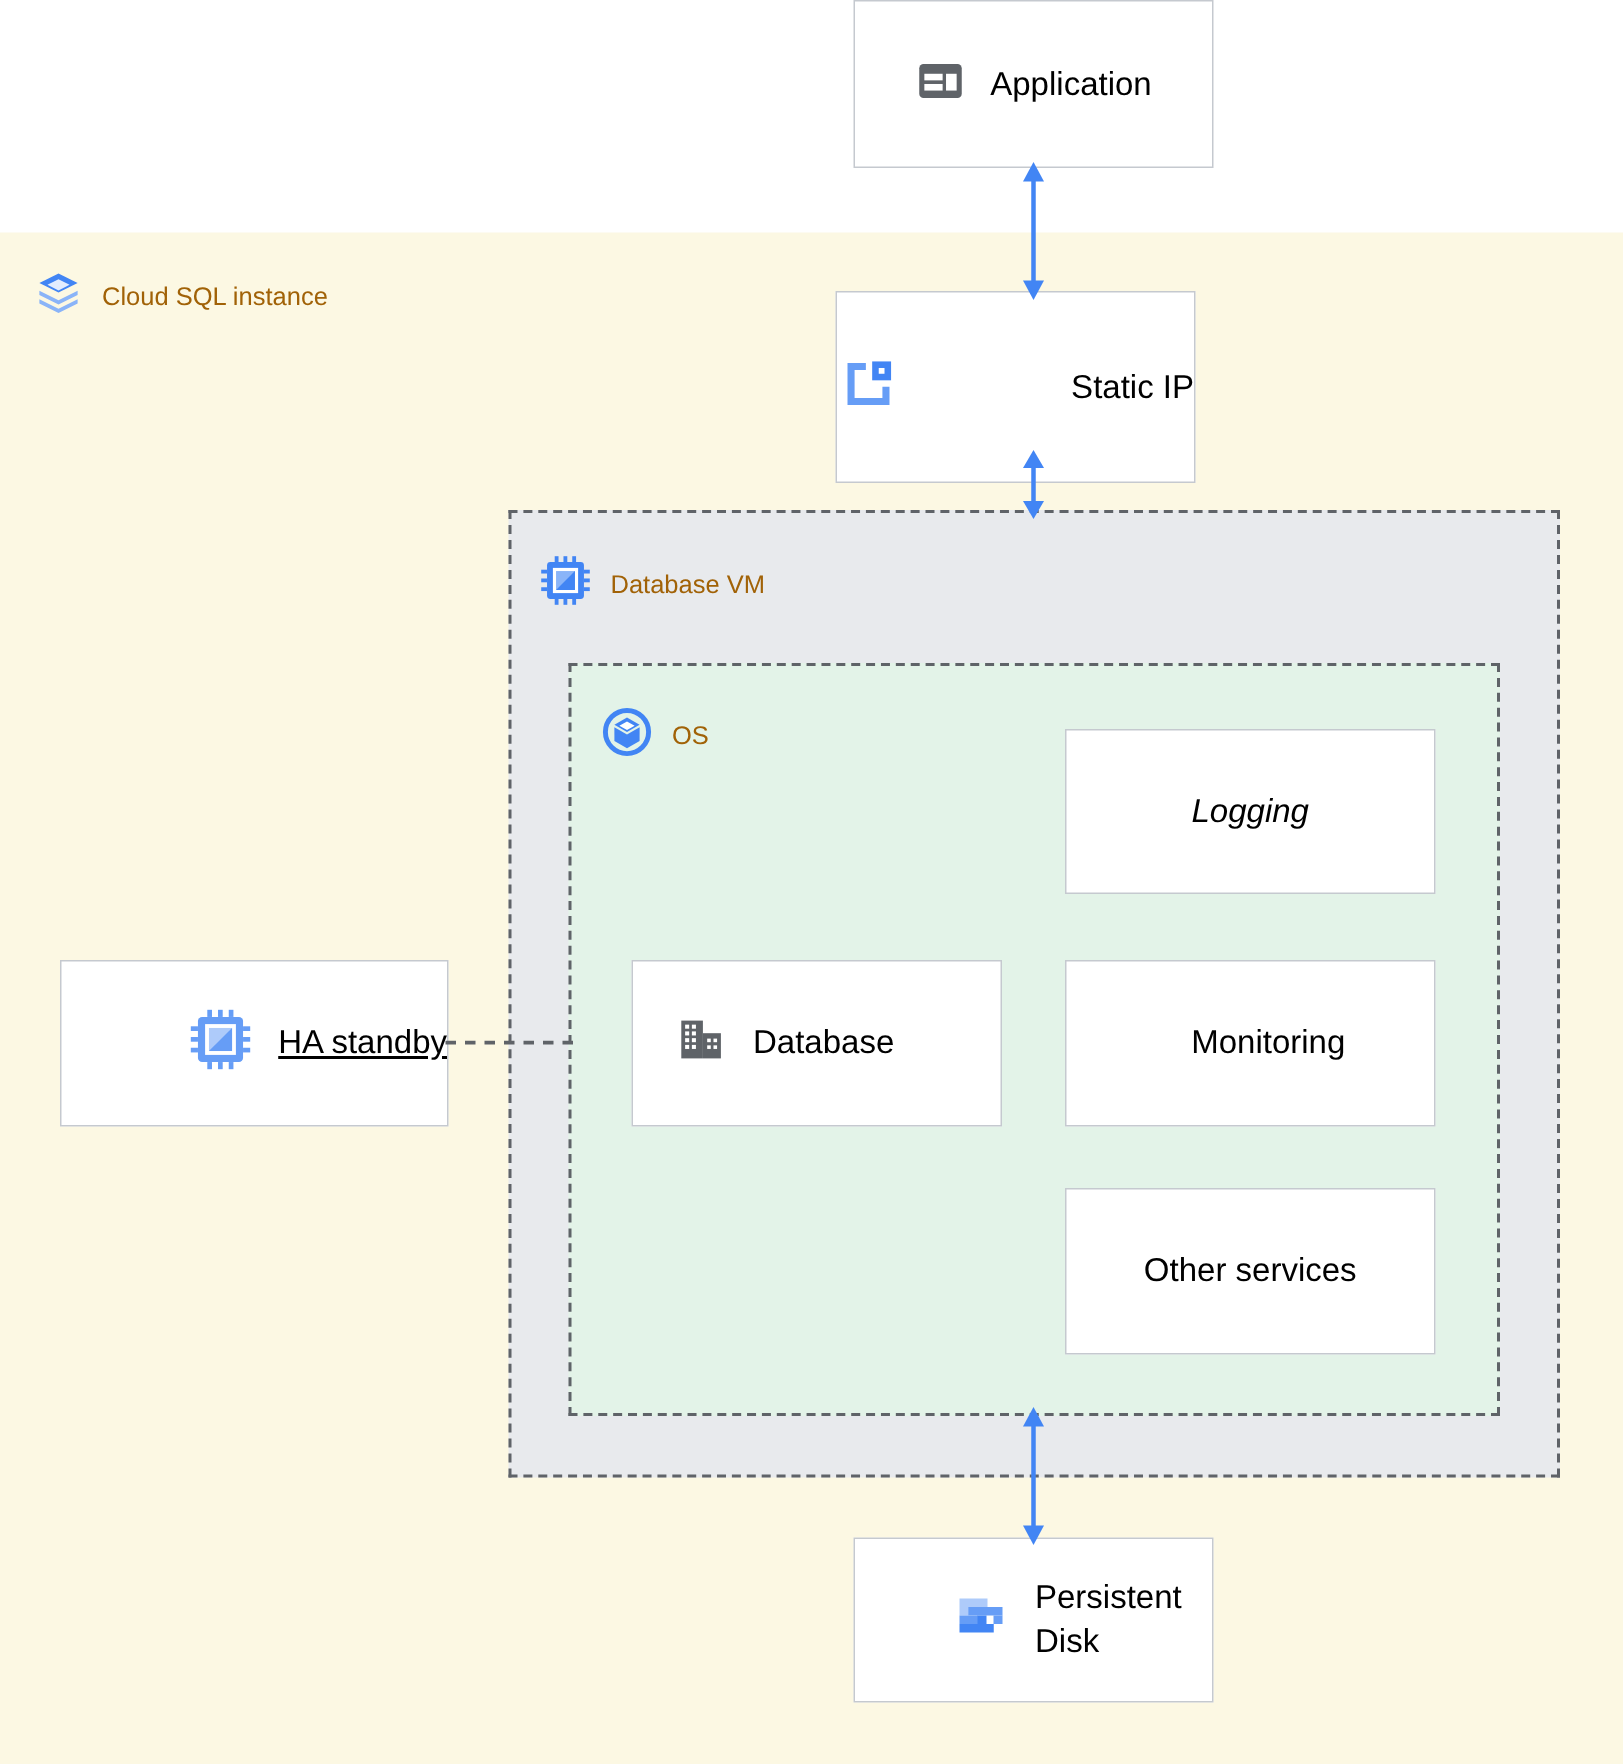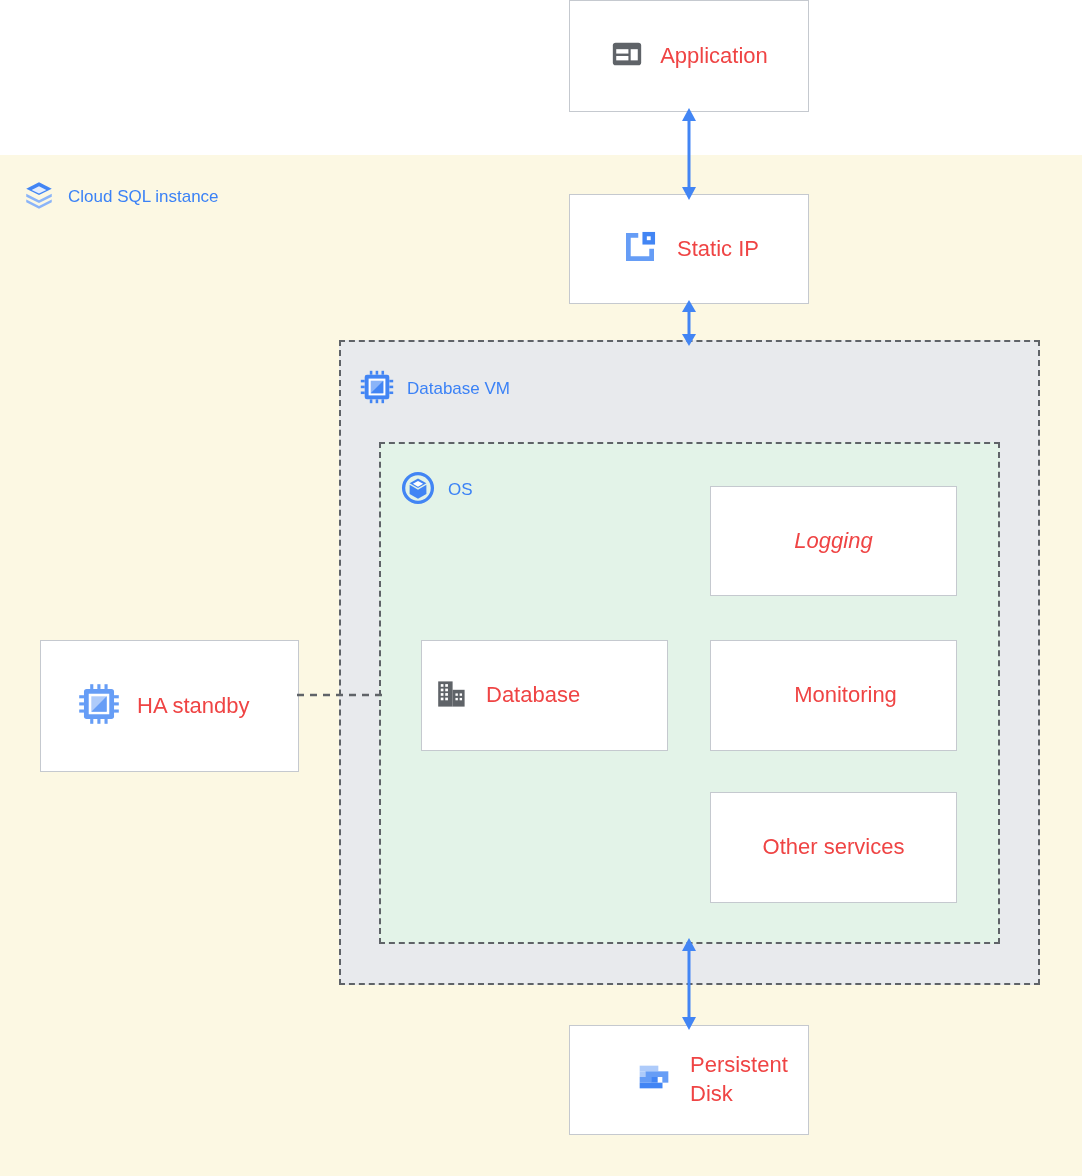--- a/index.html
+++ b/index.html
@@ -28,21 +28,21 @@
     background: #fcf8e3;
   }
   .region-label {
     position: absolute;
     display: flex;
     align-items: center;
     gap: 12px;
   }
   .region-label .region-text {
     font-size: 17px;
-    color: #3b82f6;
+    color: #a16207;
     white-space: nowrap;
   }
 
   .region-vm {
     position: absolute;
     left: 339px;
     top: 340px;
     width: 701px;
     height: 645px;
     background: #e8eaed;
@@ -66,35 +66,35 @@
     background: #ffffff;
     border: 1px solid #c5c9cf;
     box-sizing: border-box;
     display: flex;
     align-items: center;
     justify-content: center;
     gap: 16px;
   }
   .node-label {
     font-size: 22px;
-    color: #ef4444;
+    color: #000000;
     line-height: 1.3;
     white-space: pre-line;
   }
   .node-label.centered { text-align: center; }
 
   .node-app        { left: 569px; top: 0px;    width: 240px; height: 112px; }
-  .node-staticip   { left: 569px; top: 194px;  width: 240px; height: 110px; }
+  .node-staticip   { left: 557px; top: 194px;  width: 240px; height: 128px; justify-content: space-between; }
   .node-logging    { left: 710px; top: 486px;  width: 247px; height: 110px; font-style: italic; }
   .node-monitoring { left: 710px; top: 640px;  width: 247px; height: 111px; padding-left: 24px; }
   .node-other      { left: 710px; top: 792px;  width: 247px; height: 111px; }
   .node-database   { left: 421px; top: 640px;  width: 247px; height: 111px;
-                     justify-content: flex-start; padding-left: 12px; }
-  .node-hastandby  { left: 40px;  top: 640px;  width: 259px; height: 132px;
-                     justify-content: flex-start; padding-left: 36px; }
+                     justify-content: flex-start; padding-left: 28px; }
+  .node-hastandby  { left: 40px;  top: 640px;  width: 259px; height: 111px;
+                     justify-content: flex-end; padding-left: 36px; text-decoration: underline; }
   .node-pdisk      { left: 569px; top: 1025px; width: 240px; height: 110px;
                      justify-content: flex-start; padding-left: 64px; }
 
   .icon { flex: 0 0 auto; display: block; }
 
   
   .connector { position: absolute; overflow: visible; }
   .conn-app-staticip { left: 659px; top: 108px; width: 60px; height: 92px; }
   .conn-staticip-vm  { left: 659px; top: 300px; width: 60px; height: 46px; }
   .conn-os-pdisk     { left: 659px; top: 938px; width: 60px; height: 92px; }

